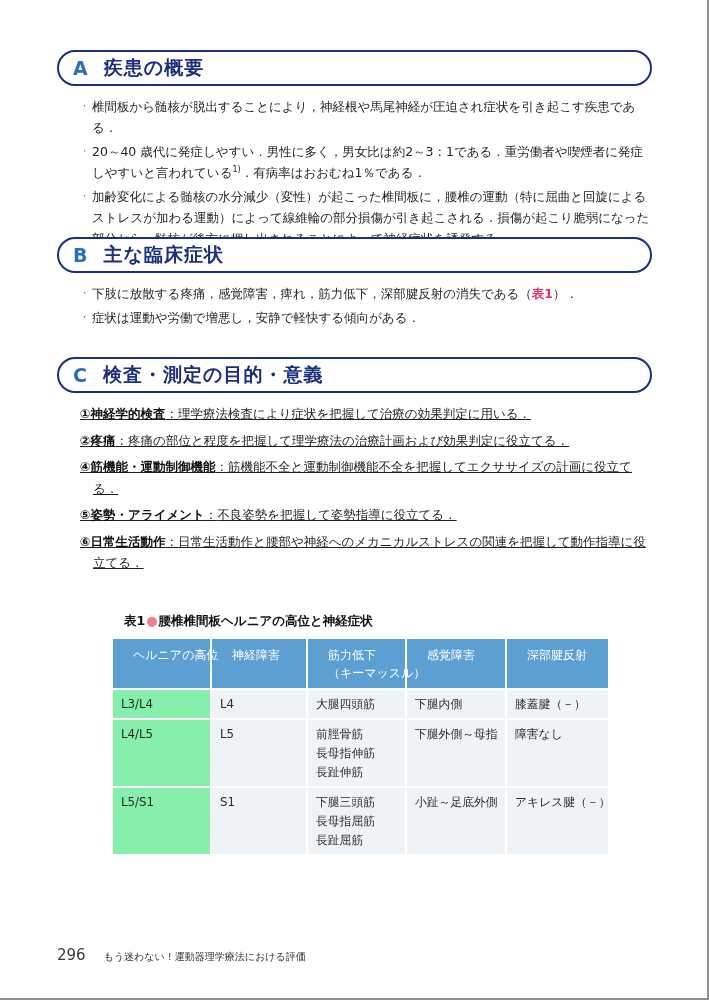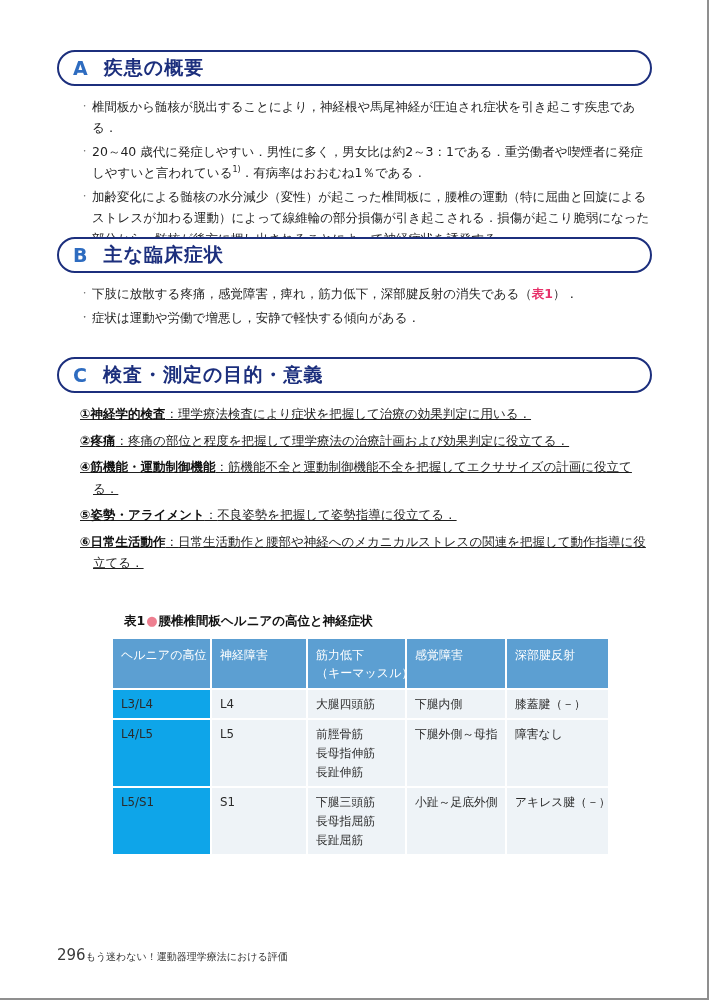--- a/index.html
+++ b/index.html
@@ -28,31 +28,31 @@
   .citem b{color:#111;}
   .table-block{position:absolute;left:113px;top:613px;width:487px;}
   .tbl-title{font-size:12.5px;font-weight:normal;color:#111;margin-bottom:7px;margin-left:11px;}
   .tbl-title .dot{color:#ee7f90;font-size:13px;padding:0 1px;}
   table.neuro{
     border-collapse:separate;border-spacing:2px;table-layout:fixed;
     width:487px;margin-left:-2px;
   }
   table.neuro th{
     background:#5c9fd2;color:#ffffff;font-weight:normal;font-size:12px;
-    text-align:left;vertical-align:top;padding:7px 6px 6px 8px;line-height:18px;
+    text-align:left;vertical-align:top;padding:7px 6px 6px 20px;line-height:18px;
     white-space:nowrap;
   }
   table.neuro td{
     font-size:11.8px;color:#2b2b2b;text-align:left;vertical-align:top;
     padding:5px 4px 4px 8px;line-height:19px;background:#eef3f7;
   }
-  table.neuro td.c1{background:#0ea5e9;}
+  table.neuro td.c1{background:#86efac;}
   .blk{display:block;}
   .nowrap{white-space:nowrap;}
-  .footer{position:absolute;left:57px;top:946px;display:flex;align-items:baseline;}
+  .footer{position:absolute;left:57px;top:946px;display:flex;align-items:baseline;gap:18px;}
   .pageno{font-size:15px;color:#3a3a3a;}
   .booktitle{font-size:10px;color:#333;}
 </style>
 </head>
 <body>
 
 <div class="page">
 
   <section class="sec" style="top:50px;">
     <div class="pill">

